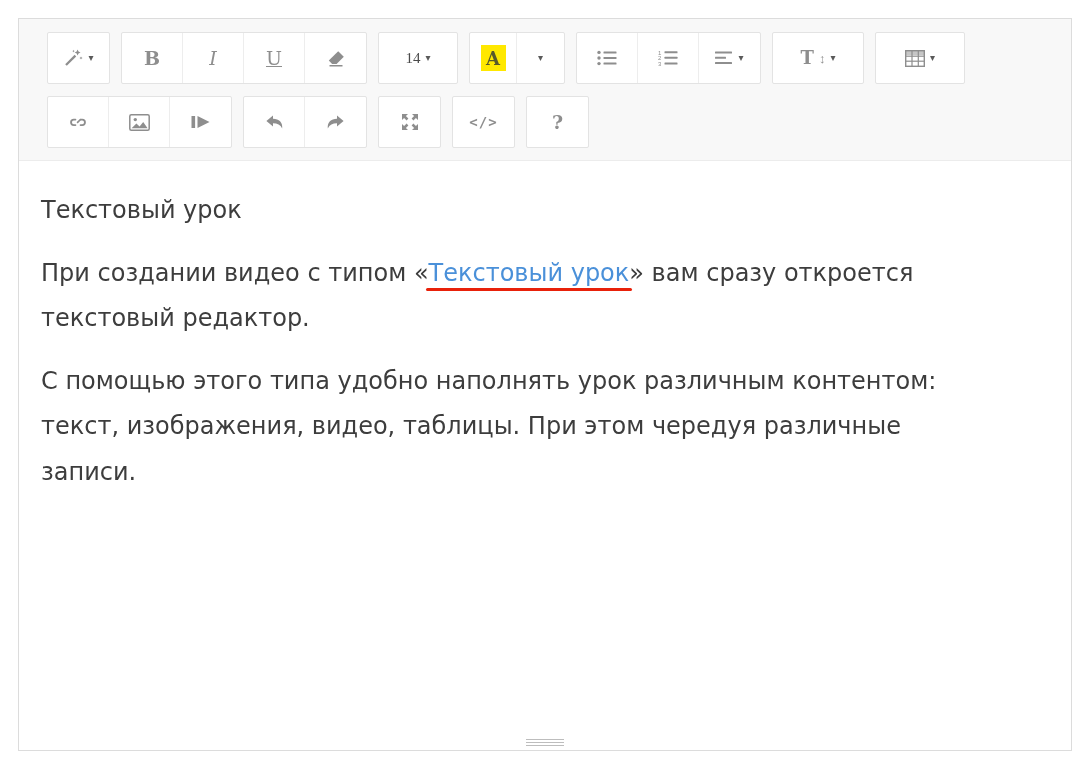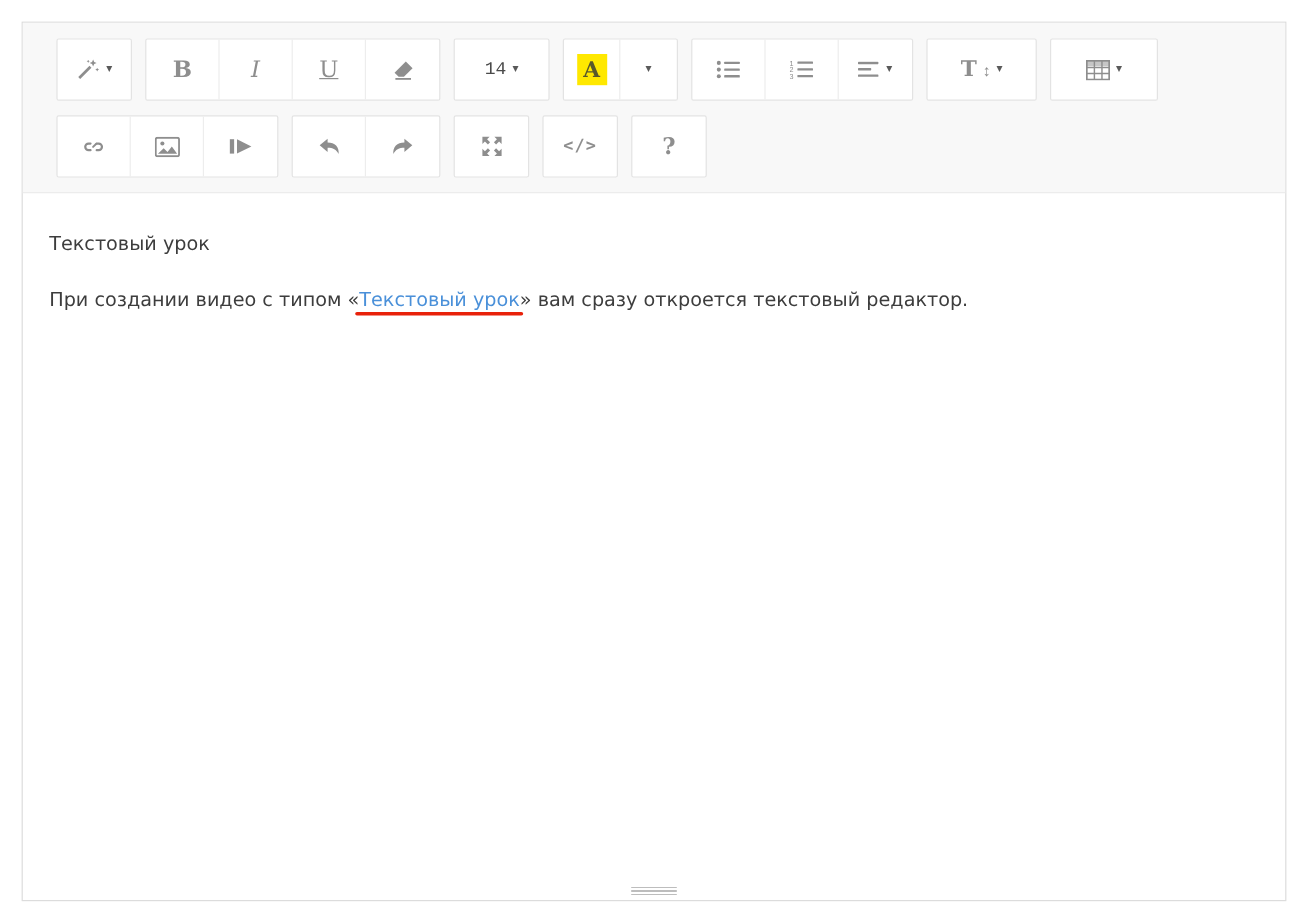--- a/index.html
+++ b/index.html
@@ -23,35 +23,35 @@
     background:transparent; border:none; border-right:1px solid #ededed; cursor:pointer;
   }
   .tb-btn:last-child { border-right:none; }
   .icon { display:inline-flex; align-items:center; justify-content:center; line-height:0; }
   .caret { font-size:10px; color:#5a5a5a; line-height:1; font-family:"DejaVu Sans",sans-serif; }
 
   .serif { font-family:"DejaVu Serif","Liberation Serif",serif; font-size:19px; color:#8e8e8e; line-height:1; }
   .b { font-weight:700; }
   .i { font-style:italic; }
   .u { text-decoration:underline; }
-  .fs-label { font-size:15px; color:#4a4a4a; font-family:Liberation Mono, monospace; }
+  .fs-label { font-size:15px; color:#4a4a4a; font-family:Liberation Serif, serif; }
   .hl-a {
     display:inline-flex; width:25px; height:26px; align-items:center; justify-content:center;
     font-family:"DejaVu Serif","Liberation Serif",serif; font-weight:700; font-size:18px; color:#58582c;
   }
   .lh-t { font-family:"DejaVu Serif","Liberation Serif",serif; font-weight:700; font-size:18px; color:#8e8e8e; line-height:1; }
   .updown { font-size:13px; color:#8e8e8e; line-height:1; }
   .code-label { font-size:14px; font-weight:700; color:#8e8e8e; letter-spacing:1px; font-family:"DejaVu Sans Mono","Liberation Mono",monospace; }
   .help-label { font-family:"DejaVu Serif","Liberation Serif",serif; font-size:19px; font-weight:700; color:#8e8e8e; line-height:1; }
 
   
   .content {
     flex:1; padding:27px 22px 10px;
     font-family:"DejaVu Sans","Liberation Sans",sans-serif;
-    font-size:16px; line-height:1.9; color:#3d3d3d; overflow:hidden;
+    font-size:24px; line-height:1.9; color:#3d3d3d; overflow:hidden;
     cursor:text;
   }
   .content p { margin:0 0 17px; max-width:958px; }
   .lesson-link { text-decoration:none; position:relative; white-space:nowrap; }
   .red-line { position:absolute; left:-3px; right:-3px; bottom:-4px; height:3px; border-radius:2px; }
 
   
   .editor-footer { height:15px; display:flex; align-items:center; justify-content:center; }
   .resize-handle {
     width:38px; height:7px; cursor:ns-resize;
@@ -254,19 +254,20 @@
           <span class="help-label">?</span>
         </button>
       </div>
 
     </div>
   </div>
 
   <div class="content">
     <p>Текстовый урок</p>
     <p><span>При создании видео с типом «</span><a class="lesson-link" href="#" style="color: rgb(74, 144, 217);"><span>Текстовый урок</span><span class="red-line" style="background: rgb(232, 33, 10);"></span></a><span>» вам сразу откроется текстовый редактор.</span></p>
+    <p>С помощью этого типа удобно наполнять урок различным контентом: текст, изображения, видео, таблицы. При этом чередуя различные записи.</p>
   </div>
 
   <div class="editor-footer">
     <div class="resize-handle"></div>
   </div>
 
 </div>
 
 </body></html>

